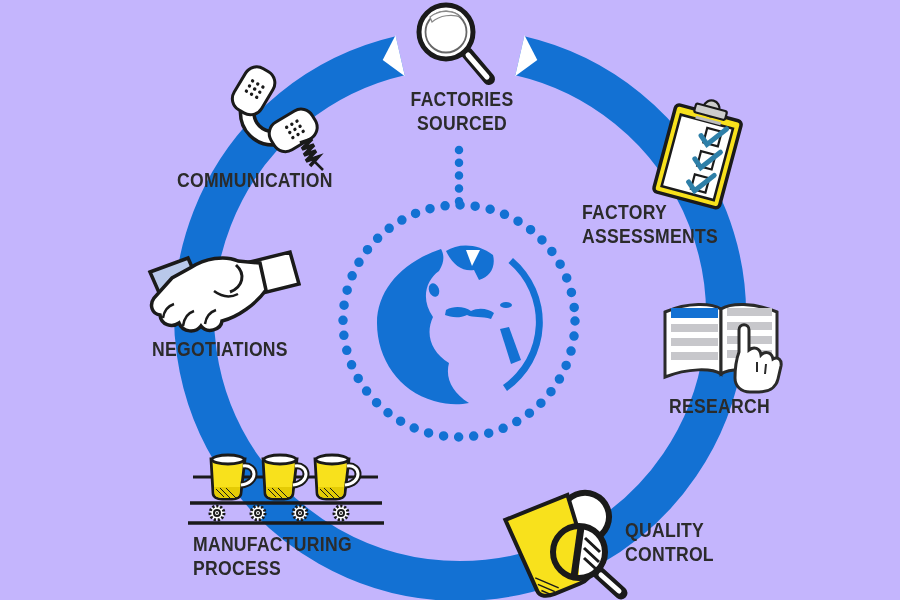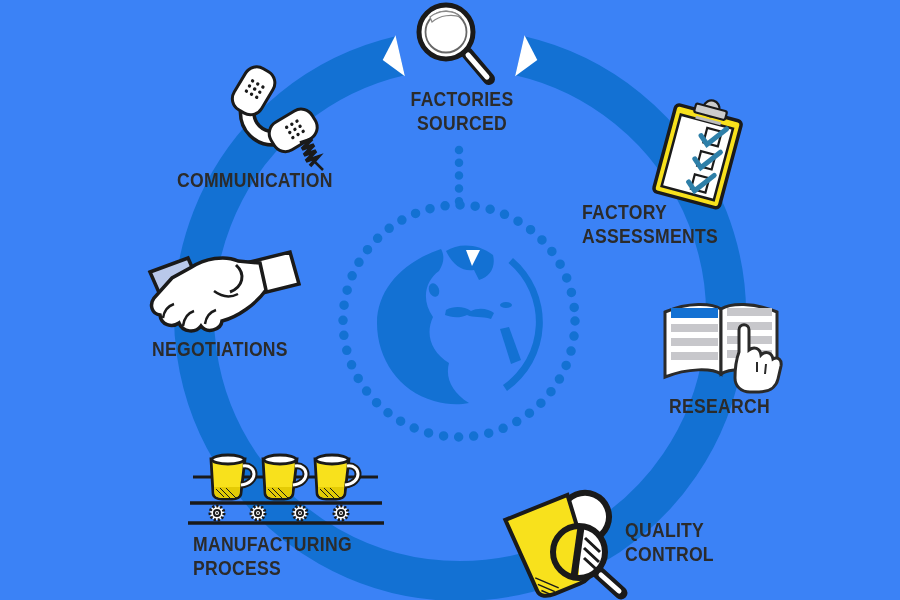--- a/index.html
+++ b/index.html
@@ -6,21 +6,21 @@
     --accent-blue:#1371d3;
     --icon-yellow:#f8e11c;
     --shade-yellow:#e4cb05;
     --check-teal:#2e7fa8;
     --text-dark:#2b2b2b;
     --line-gray:#c7c7cb;
     --sleeve-blue:#b9c8ea;
     --outline-dark:#1a1a1a;
   }
   html,body{margin:0;padding:0;background:#fff;}
-  .canvas{position:relative;width:900px;height:600px;background:#3b82f6;overflow:hidden;
+  .canvas{position:relative;width:900px;height:600px;background:#c4b5fd;overflow:hidden;
           font-family:"Liberation Sans",sans-serif;}
   .diagram-svg{position:absolute;left:0;top:0;}
   .stage-label{position:absolute;font-weight:700;font-size:20px;line-height:1.18;
                color:var(--text-dark);letter-spacing:.3px;white-space:nowrap;
                transform:scaleX(.88);transform-origin:0 0;}
   .stage-label.centered{text-align:center;transform-origin:50% 0;}
   .stage-label .line{display:block;}
 </style>
 </head>
 <body>

